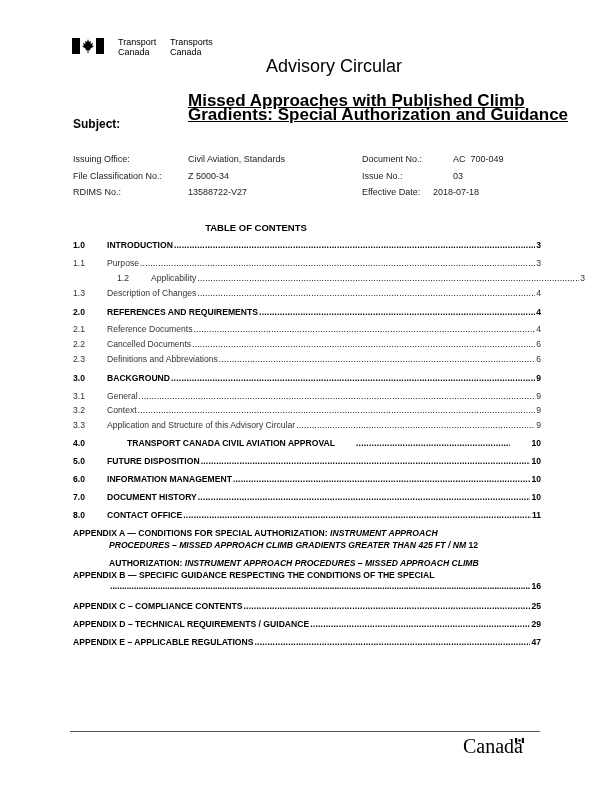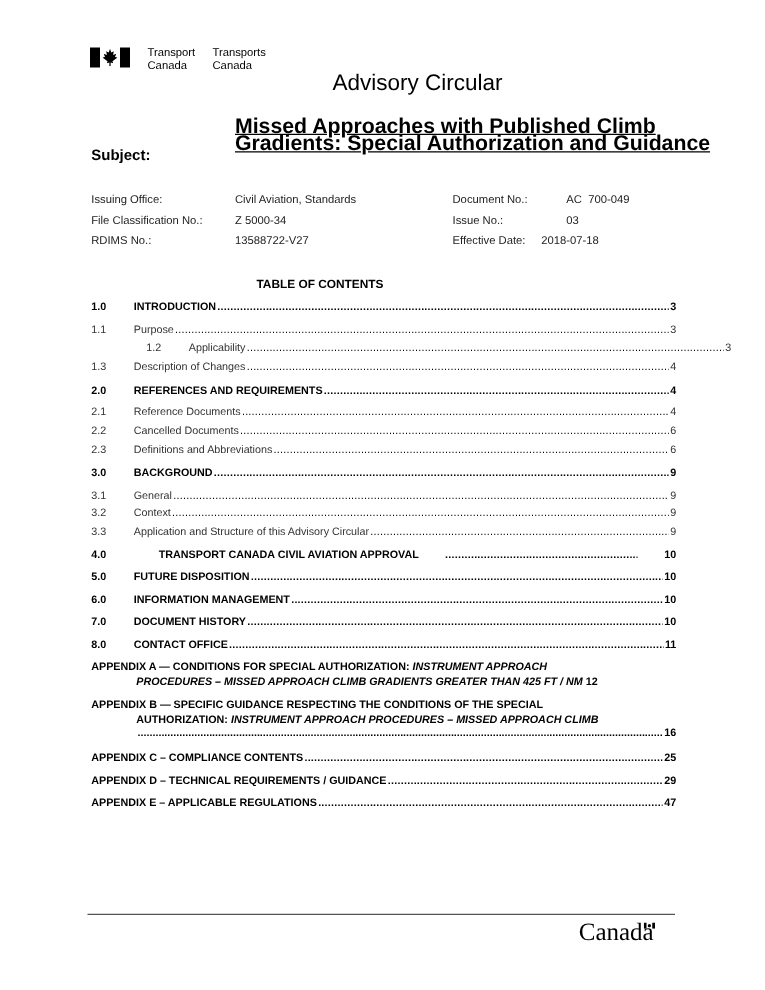--- a/index.html
+++ b/index.html
@@ -191,22 +191,22 @@
     <span class="dots"></span>
     <span class="page">11</span>
 </div>
 
 <div class="app" style="top:528px;">
   <div><span>APPENDIX A — CONDITIONS FOR SPECIAL AUTHORIZATION: </span><i>INSTRUMENT APPROACH</i></div>
   <div class="line2"><i>PROCEDURES – MISSED APPROACH CLIMB GRADIENTS GREATER THAN 425 FT / NM</i>&nbsp;<span>12</span></div>
 </div>
 
 <div class="app" style="top:558px;">
+  <div style="padding-left:36px;"><span>AUTHORIZATION: </span><i>INSTRUMENT APPROACH PROCEDURES – MISSED APPROACH CLIMB</i></div>
   <div><span>APPENDIX B — SPECIFIC GUIDANCE RESPECTING THE CONDITIONS OF THE SPECIAL</span></div>
-  <div style="padding-left:36px;"><span>AUTHORIZATION: </span><i>INSTRUMENT APPROACH PROCEDURES – MISSED APPROACH CLIMB</i></div>
   <div class="line2">
       <span class="dots"></span>
       <span>16</span>
     </div>
 </div>
 
 <div class="toc-row major" style="top:601px;">
   <span class="label">APPENDIX C – COMPLIANCE CONTENTS</span>
     <span class="dots"></span>
     <span class="page">25</span>

